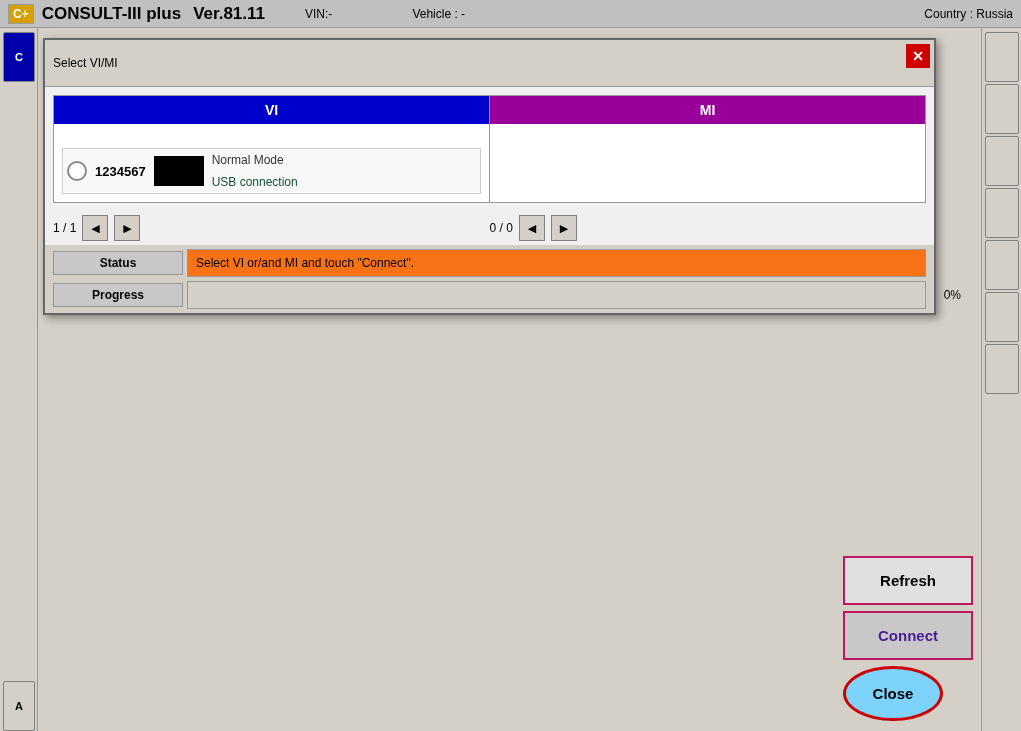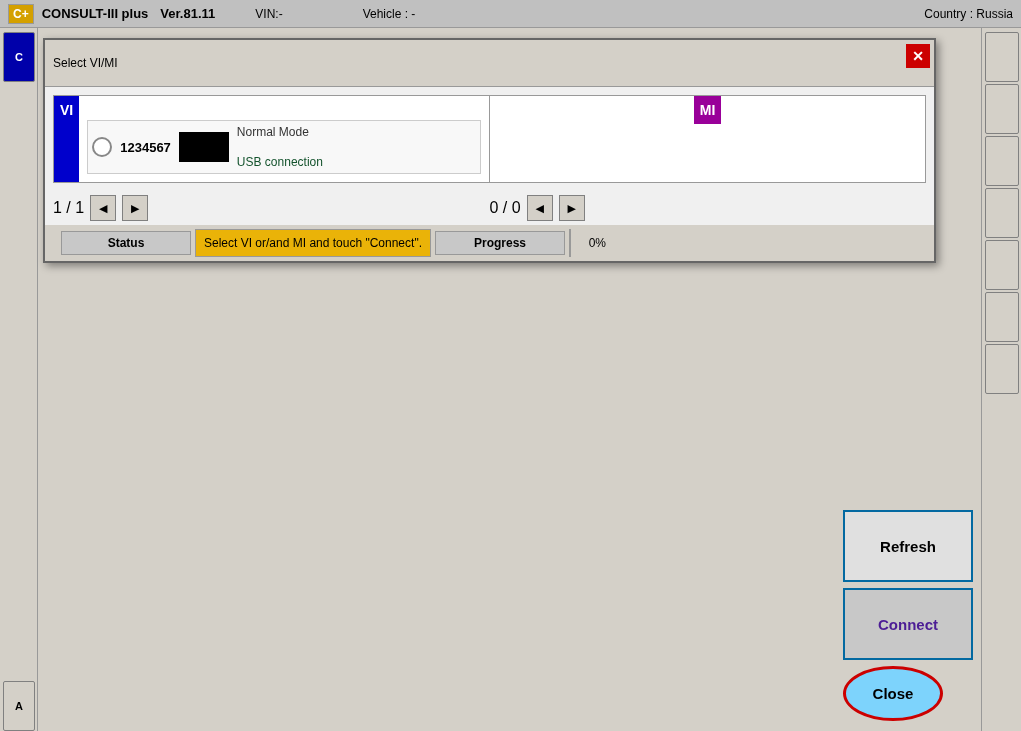--- a/index.html
+++ b/index.html
@@ -25,21 +25,21 @@
     .title-bar-logo {
       background: #d4a000;
       color: white;
       font-weight: bold;
       font-size: 12px;
       padding: 2px 4px;
       margin-right: 8px;
       border: 1px solid #999;
     }
     .title-bar-text {
-      font-size: 13px;
+      font-size: 17px;
       font-weight: bold;
     }
     .title-bar-section {
       margin-left: 40px;
       font-size: 12px;
     }
     .title-bar-spacer { flex: 1; }
 
     
     .app-area {
@@ -151,29 +151,29 @@
       display: flex;
       flex: 1;
       padding: 8px;
       gap: 0;
     }
     .vi-column {
       flex: 1;
       border: 1px solid #999;
       background: white;
       display: flex;
+      flex-direction: column;
     }
     .mi-column {
       flex: 1;
       border: 1px solid #999;
       border-left: none;
       background: white;
       display: flex;
       flex-direction: column;
-      align-items: center;
     }
     .column-header-vi {
       background: #0000cc;
       color: white;
       text-align: center;
       padding: 6px;
       font-size: 14px;
       font-weight: bold;
     }
     .column-header-mi {
@@ -211,21 +211,21 @@
       font-weight: bold;
     }
     .vi-black-box {
       width: 50px;
       height: 30px;
       background: #000;
     }
     .vi-info {
       display: flex;
       flex-direction: column;
-      gap: 16px;
+      gap: 8px;
     }
     .vi-mode {
       font-size: 12px;
       color: #333;
     }
     .vi-connection {
       font-size: 12px;
       color: #14532d;
     }
 
@@ -241,59 +241,59 @@
       align-items: center;
       gap: 6px;
     }
     .mi-pagination {
       flex: 1;
       display: flex;
       align-items: center;
       gap: 6px;
     }
     .page-info {
-      font-size: 16px;
+      font-size: 12px;
     }
     .page-btn {
       width: 26px;
       height: 26px;
       background: #d4d0c8;
       border: 1px solid #808080;
       cursor: pointer;
       display: flex;
       align-items: center;
       justify-content: center;
       font-size: 11px;
     }
 
     
     .status-area {
-      padding: 4px 16px;
-      display: flex;
-      flex-direction: row;
+      padding: 4px 8px;
+      display: flex;
+      flex-direction: column;
       gap: 4px;
       background: #d4d0c8;
     }
     .status-row {
       display: flex;
       align-items: center;
       gap: 4px;
     }
     .status-label {
       background: #c8c8c8;
       border: 1px solid #999;
       padding: 4px 12px;
       font-size: 12px;
       font-weight: bold;
       width: 130px;
       text-align: center;
     }
     .status-value {
       flex: 1;
-      background: #eab308;
+      background: #f97316;
       border: 1px solid #999;
       padding: 4px 8px;
       font-size: 12px;
       height: 28px;
       display: flex;
       align-items: center;
     }
     .progress-bar-container {
       flex: 1;
       background: #d4d0c8;
@@ -318,23 +318,23 @@
     .action-buttons {
       position: absolute;
       right: 8px;
       bottom: 10px;
       display: flex;
       flex-direction: column;
       gap: 6px;
     }
     .action-btn {
       width: 130px;
-      height: 72px;
-      background: #d4d0c8;
-      border: 2px solid #0369a1;
+      height: 49px;
+      background: #d4d0c8;
+      border: 2px solid #be185d;
       font-size: 15px;
       font-weight: bold;
       cursor: pointer;
       display: flex;
       align-items: center;
       justify-content: center;
     }
     .action-btn.refresh {
       background: #e0e0e0;
     }

